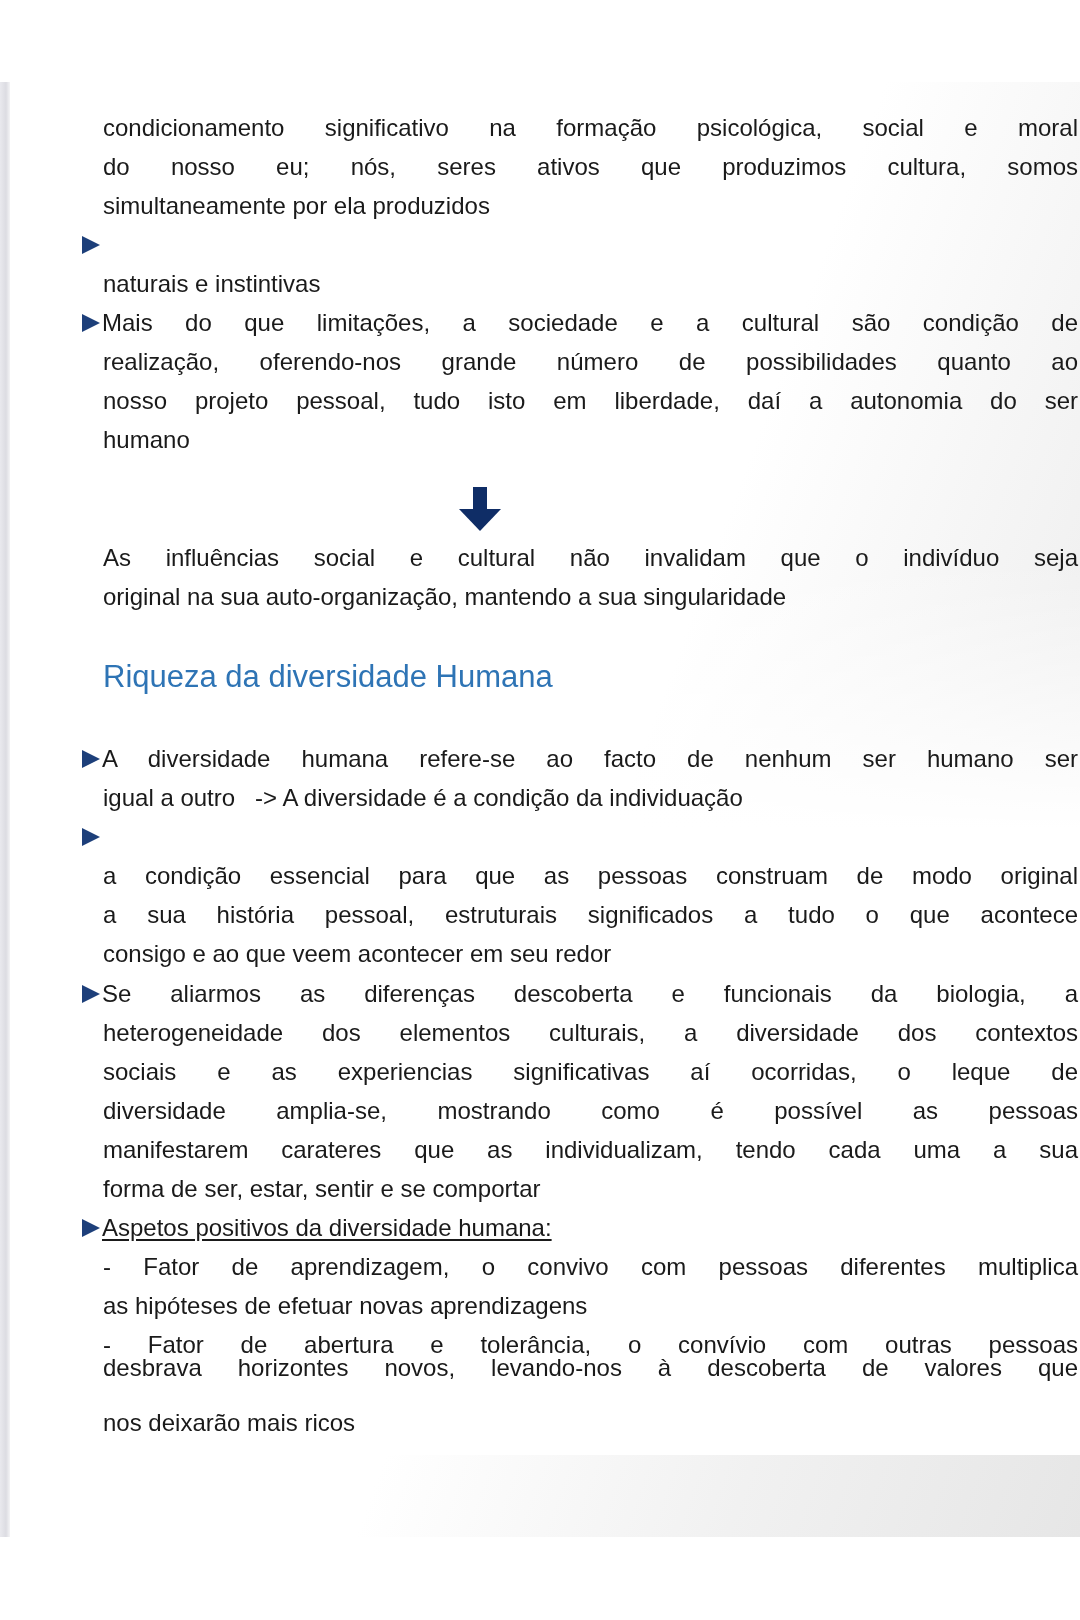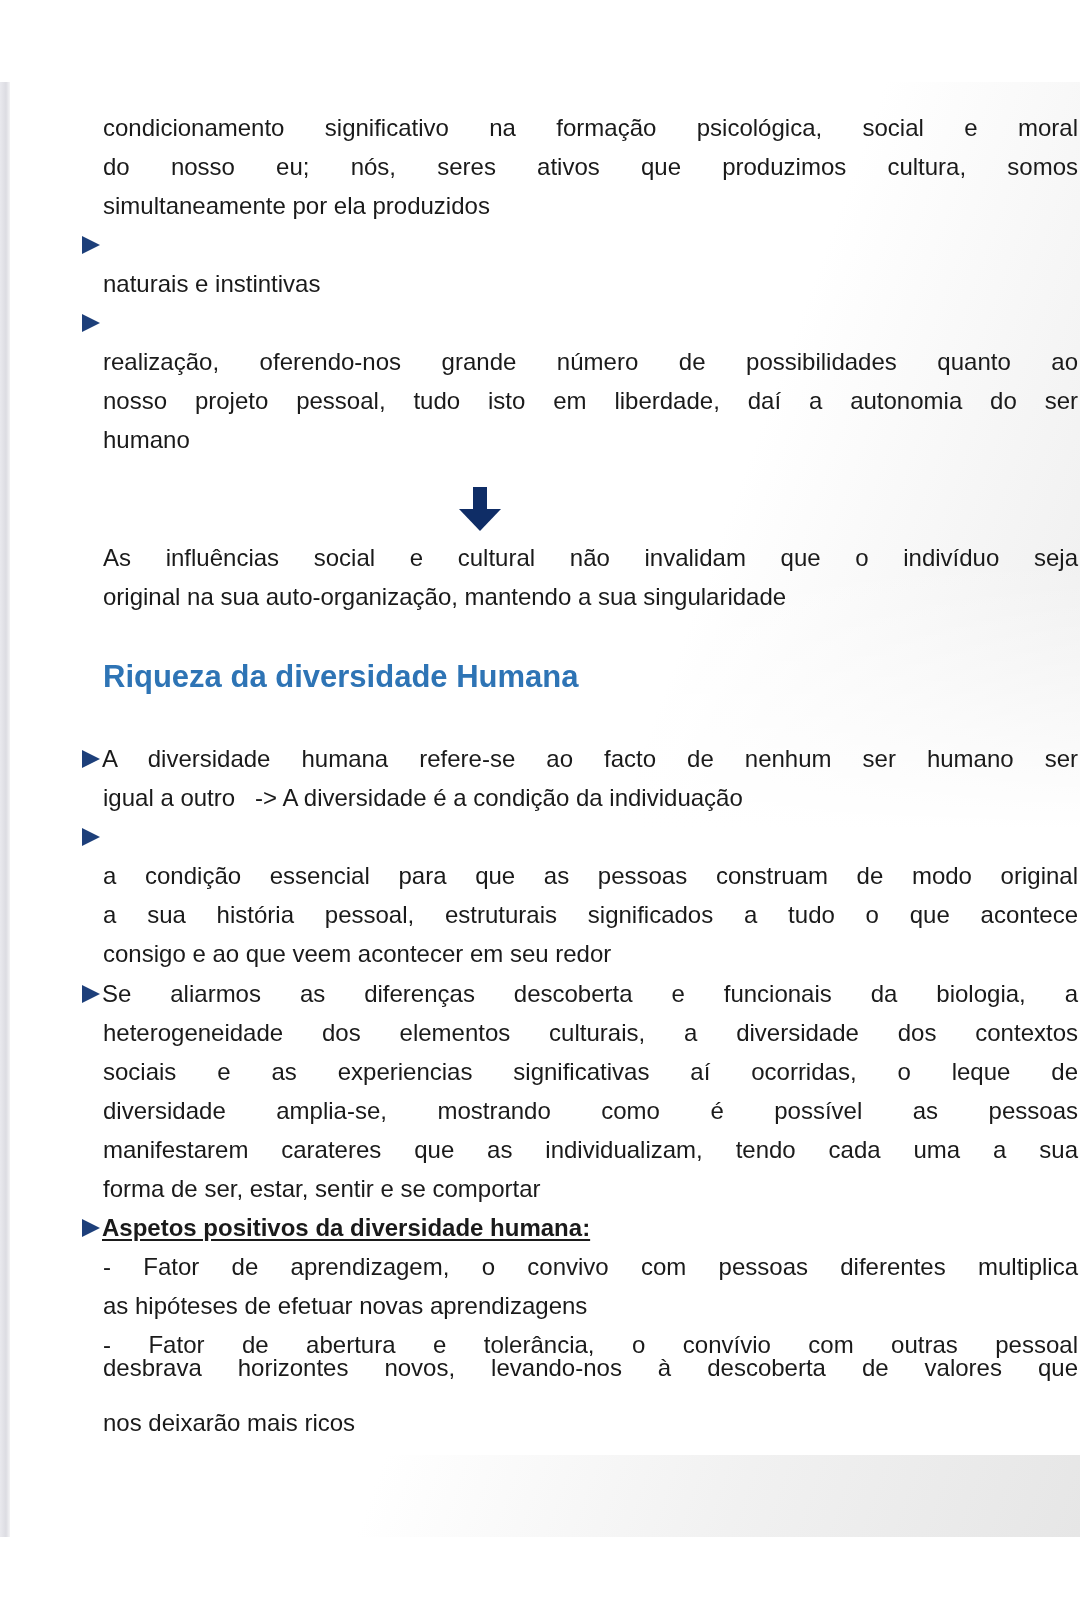--- a/index.html
+++ b/index.html
@@ -64,27 +64,27 @@
     .bullet {
       display: inline-block;
       width: 0;
       height: 0;
       border-top: 9px solid transparent;
       border-bottom: 9px solid transparent;
       border-left: 18px solid #1d3f7a;
       margin-right: 2px;
       vertical-align: -1px;
     }
-    .underline { text-decoration: underline; text-underline-offset: 3px; font-weight: bold; }
+    .underline { text-decoration: underline; text-underline-offset: 3px; }
     .heading {
       position: absolute;
       left: 103px;
       top: 680px;
       font-size: 31px;
-      font-weight: bold;
+      font-weight: normal;
       color: #2e74b5;
       line-height: 40px;
     }
     .arrow {
       position: absolute;
       left: 455px;
       top: 485px;
       width: 50px;
       height: 50px;
     }
@@ -98,21 +98,21 @@
 
 <div class="content">
 
   <div class="line" style="top:108px">condicionamento significativo na formação psicológica, social e moral</div>
   <div class="line" style="top:147px">do nosso eu; nós, seres ativos que produzimos cultura, somos</div>
   <div class="line last" style="top:186px">simultaneamente por ela produzidos</div>
 
   <div class="line bulleted" style="top:225px"><span class="bullet"></span></div>
   <div class="line last" style="top:264px">naturais e instintivas</div>
 
-  <div class="line bulleted" style="top:303px"><span class="bullet"></span></div>
+  <div class="line bulleted" style="top:303px"><span class="bullet"></span><span>Mais do que limitações, a sociedade e a cultural são condição de</span></div>
   <div class="line" style="top:342px">realização, oferendo-nos grande número de possibilidades quanto ao</div>
   <div class="line" style="top:381px">nosso projeto pessoal, tudo isto em liberdade, daí a autonomia do ser</div>
   <div class="line last" style="top:420px">humano</div>
 
   <svg class="arrow" viewBox="0 0 50 50">
     <rect x="18" y="2" width="14" height="24" fill="#0f2d66"></rect>
     <polygon points="4,24 46,24 25,46" fill="#0f2d66"></polygon>
   </svg>
 
   <div class="line" style="top:538px">As influências social e cultural não invalidam que o indivíduo seja</div>
@@ -133,17 +133,17 @@
   <div class="line" style="top:1052px">sociais e as experiencias significativas aí ocorridas, o leque de</div>
   <div class="line" style="top:1091px">diversidade amplia-se, mostrando como é possível as pessoas</div>
   <div class="line" style="top:1130px">manifestarem carateres que as individualizam, tendo cada uma a sua</div>
   <div class="line last" style="top:1169px">forma de ser, estar, sentir e se comportar</div>
 
   <div class="line bulleted last" style="top:1208px"><span class="bullet"></span><span class="underline">Aspetos positivos da diversidade humana:</span></div>
 
   <div class="line" style="top:1247px">- Fator de aprendizagem, o convivo com pessoas diferentes multiplica</div>
   <div class="line last" style="top:1286px">as hipóteses de efetuar novas aprendizagens</div>
 
-  <div class="line" style="top:1325px">- Fator de abertura e tolerância, o convívio com outras pessoal</div>
+  <div class="line" style="top:1325px">- Fator de abertura e tolerância, o convívio com outras pessoas</div>
   <div class="line" style="top:1348px">desbrava horizontes novos, levando-nos à descoberta de valores que</div>
   <div class="line last" style="top:1403px">nos deixarão mais ricos</div>
 
 </div>
 
 </body></html>

